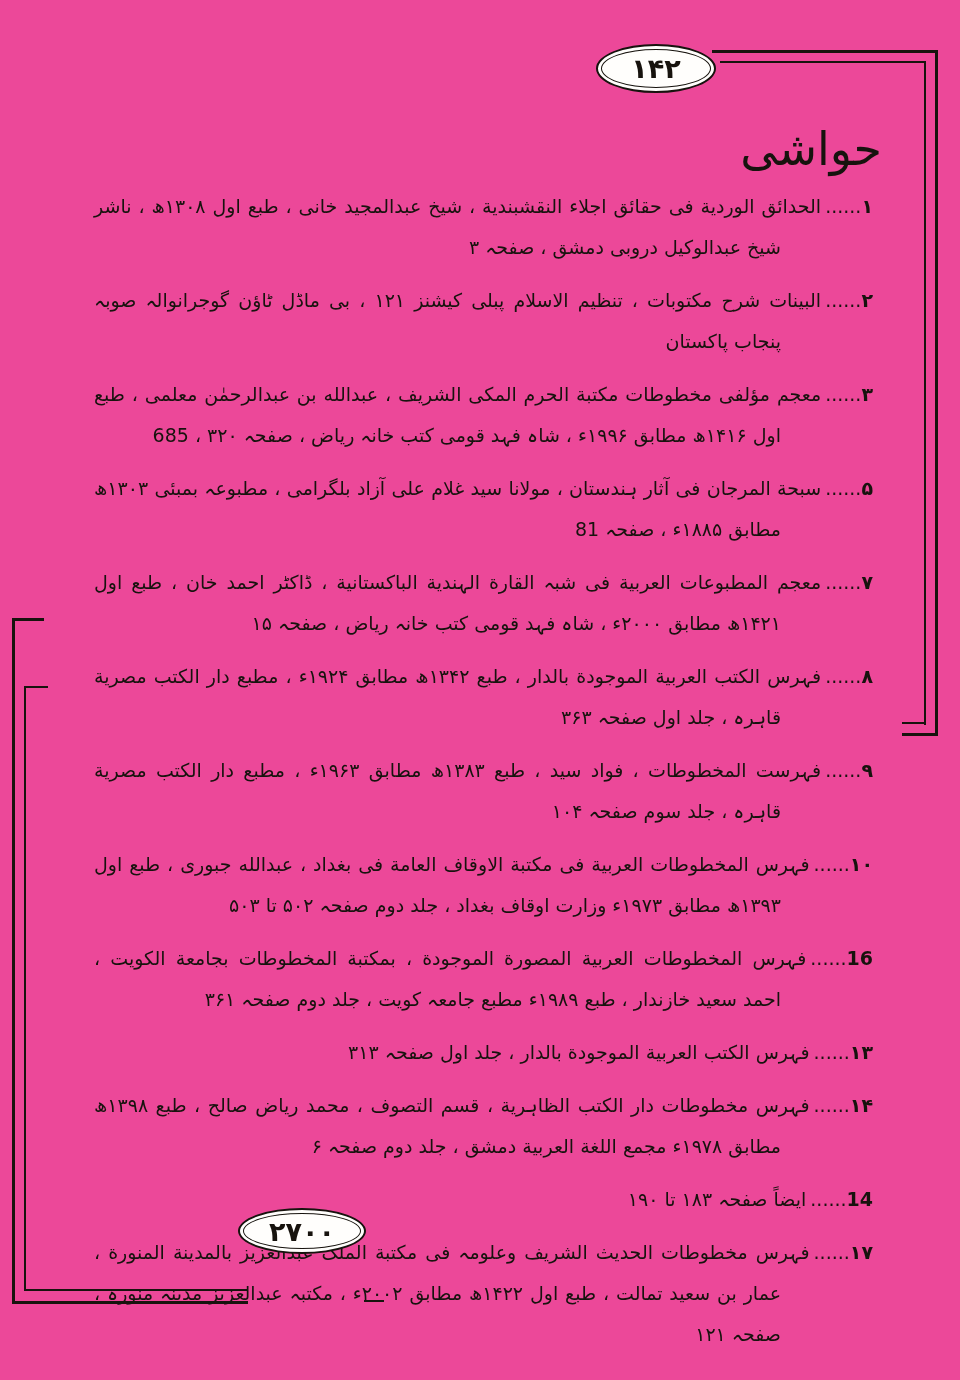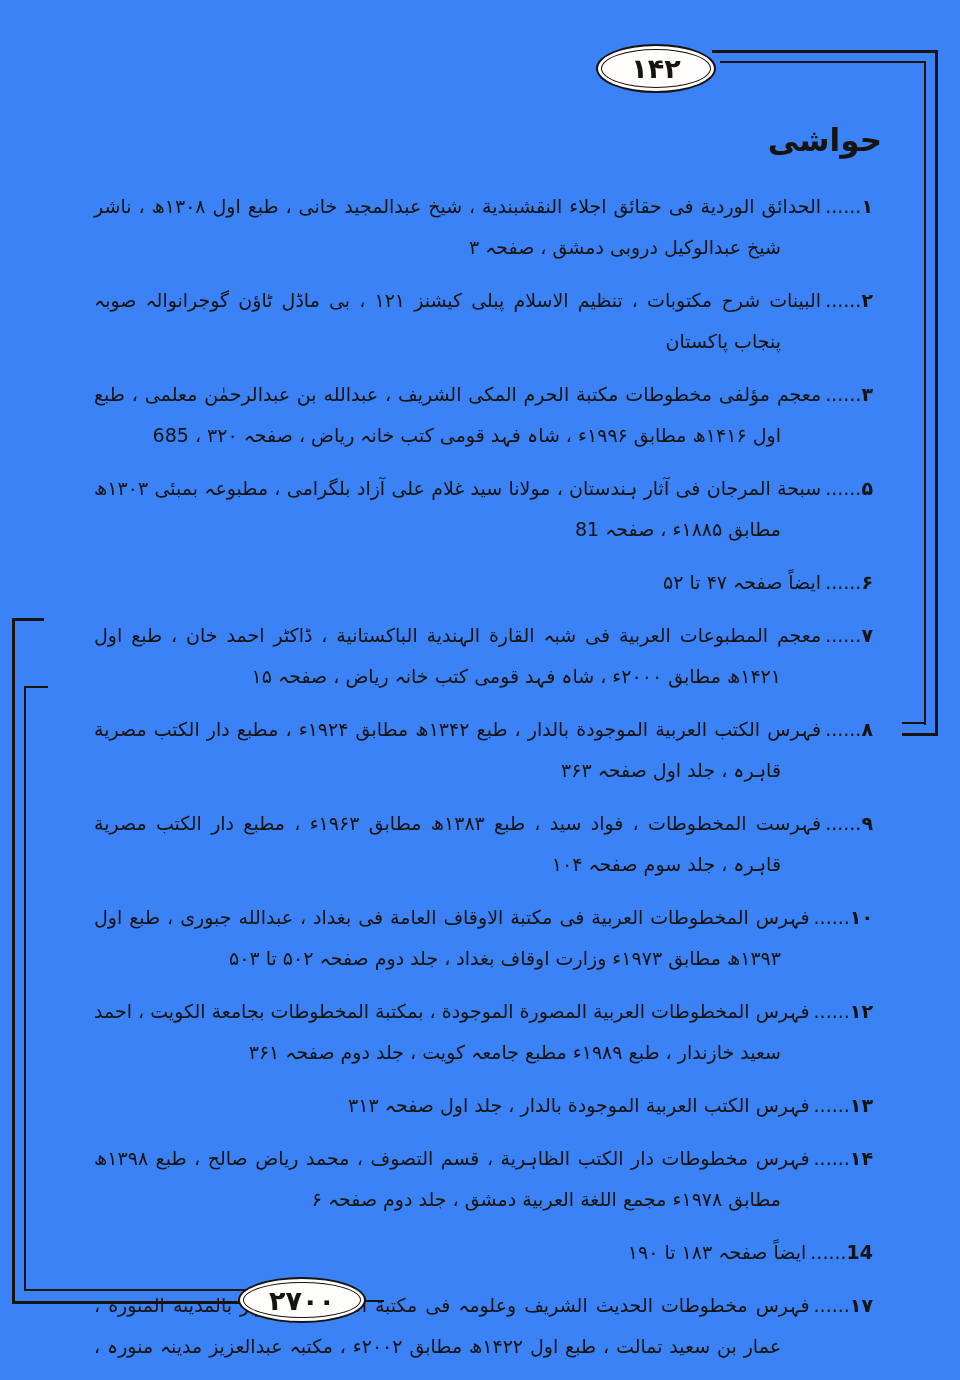--- a/index.html
+++ b/index.html
@@ -2,21 +2,21 @@
 <html lang="ur" dir="rtl"><head>
 <meta charset="utf-8">
 <style>
   * { margin:0; padding:0; box-sizing:border-box; }
   html,body { background:#ffffff; }
   body { font-family:"DejaVu Sans", sans-serif; }
 
   .page {
     position:relative;
     width:960px; height:1380px;
-    background:#3b82f6;
+    background:#ec4899;
     color:#17130e;
     overflow:hidden;
     direction:rtl;
   }
 
   
   .frame div { position:absolute; }
   .fr-right-outer { top:50px; right:22px; width:226px; height:686px;
                     border-top:3px solid #17130e; border-right:3px solid #17130e; }
   .fr-right-inner { top:61px; right:34px; width:206px; height:664px;
@@ -39,26 +39,26 @@
     border:2.5px solid #17130e; border-radius:50%;
   }
   .cartouche .inner {
     position:absolute; inset:3px;
     border:1.5px solid #17130e; border-radius:50%;
     display:flex; align-items:center; justify-content:center;
     font-size:27px; font-weight:bold;
     direction:ltr;
   }
   .top-cartouche { left:596px; top:44px; width:120px; height:49px; }
-  .bottom-cartouche { left:238px; top:1277px; width:128px; height:46px; }
+  .bottom-cartouche { left:238px; top:1208px; width:128px; height:46px; }
 
   
   .title {
     position:absolute; top:122px; right:78px;
-    font-size:31px; font-weight:bold;
+    font-size:46px; font-weight:normal;
     direction:rtl;
   }
 
   
   .entries {
     position:absolute; top:174px; right:75px; left:82px;
     direction:rtl; text-align:justify;
     font-size:19px; line-height:41px;
   }
   .entry {
@@ -93,25 +93,24 @@
     <div class="inner">۲۷۰۰</div>
   </div>
 
   <h1 class="title">حواشی</h1>
 
   <div class="entries" id="entries">
       <p class="entry"><span class="fn-num">۱</span><span class="fn-dots">......</span><span class="fn-text">الحدائق الوردیة فی حقائق اجلاء النقشبندیة ، شیخ عبدالمجید خانی ، طبع اول ۱۳۰۸ھ ، ناشر شیخ عبدالوکیل دروبی دمشق ، صفحہ ۳</span></p>
       <p class="entry"><span class="fn-num">۲</span><span class="fn-dots">......</span><span class="fn-text">البینات شرح مکتوبات ، تنظیم الاسلام پبلی کیشنز ۱۲۱ ، بی ماڈل ٹاؤن گوجرانوالہ صوبہ پنجاب پاکستان</span></p>
       <p class="entry"><span class="fn-num">۳</span><span class="fn-dots">......</span><span class="fn-text">معجم مؤلفی مخطوطات مکتبة الحرم المکی الشریف ، عبدالله بن عبدالرحمٰن معلمی ، طبع اول ۱۴۱۶ھ مطابق ۱۹۹۶ء ، شاہ فہد قومی کتب خانہ ریاض ، صفحہ ۳۲۰ ، 685</span></p>
       <p class="entry"><span class="fn-num">۵</span><span class="fn-dots">......</span><span class="fn-text">سبحة المرجان فی آثار ہندستان ، مولانا سید غلام علی آزاد بلگرامی ، مطبوعہ بمبئی ۱۳۰۳ھ مطابق ۱۸۸۵ء ، صفحہ 81</span></p>
-      <p class="entry"><span class="fn-num">۶</span><span class="fn-dots">......</span><span class="fn-text">ایضاً صفحہ ۴۷ تا ۵۲</span></p>
       <p class="entry"><span class="fn-num">۷</span><span class="fn-dots">......</span><span class="fn-text">معجم المطبوعات العربیة فی شبہ القارة الہندیة الباکستانیة ، ڈاکٹر احمد خان ، طبع اول ۱۴۲۱ھ مطابق ۲۰۰۰ء ، شاہ فہد قومی کتب خانہ ریاض ، صفحہ ۱۵</span></p>
       <p class="entry"><span class="fn-num">۸</span><span class="fn-dots">......</span><span class="fn-text">فہرس الکتب العربیة الموجودة بالدار ، طبع ۱۳۴۲ھ مطابق ۱۹۲۴ء ، مطبع دار الکتب مصریة قاہرہ ، جلد اول صفحہ ۳۶۳</span></p>
       <p class="entry"><span class="fn-num">۹</span><span class="fn-dots">......</span><span class="fn-text">فہرست المخطوطات ، فواد سید ، طبع ۱۳۸۳ھ مطابق ۱۹۶۳ء ، مطبع دار الکتب مصریة قاہرہ ، جلد سوم صفحہ ۱۰۴</span></p>
       <p class="entry"><span class="fn-num">۱۰</span><span class="fn-dots">......</span><span class="fn-text">فہرس المخطوطات العربیة فی مکتبة الاوقاف العامة فی بغداد ، عبدالله جبوری ، طبع اول ۱۳۹۳ھ مطابق ۱۹۷۳ء وزارت اوقاف بغداد ، جلد دوم صفحہ ۵۰۲ تا ۵۰۳</span></p>
-      <p class="entry"><span class="fn-num">۱۲</span><span class="fn-dots">......</span><span class="fn-text">فہرس المخطوطات العربیة المصورة الموجودة ، بمکتبة المخطوطات بجامعة الکویت ، احمد سعید خازندار ، طبع ۱۹۸۹ء مطبع جامعہ کویت ، جلد دوم صفحہ ۳۶۱</span></p>
+      <p class="entry"><span class="fn-num">16</span><span class="fn-dots">......</span><span class="fn-text">فہرس المخطوطات العربیة المصورة الموجودة ، بمکتبة المخطوطات بجامعة الکویت ، احمد سعید خازندار ، طبع ۱۹۸۹ء مطبع جامعہ کویت ، جلد دوم صفحہ ۳۶۱</span></p>
       <p class="entry"><span class="fn-num">۱۳</span><span class="fn-dots">......</span><span class="fn-text">فہرس الکتب العربیة الموجودة بالدار ، جلد اول صفحہ ۳۱۳</span></p>
       <p class="entry"><span class="fn-num">۱۴</span><span class="fn-dots">......</span><span class="fn-text">فہرس مخطوطات دار الکتب الظاہریة ، قسم التصوف ، محمد ریاض صالح ، طبع ۱۳۹۸ھ مطابق ۱۹۷۸ء مجمع اللغة العربیة دمشق ، جلد دوم صفحہ ۶</span></p>
       <p class="entry"><span class="fn-num">14</span><span class="fn-dots">......</span><span class="fn-text">ایضاً صفحہ ۱۸۳ تا ۱۹۰</span></p>
       <p class="entry"><span class="fn-num">۱۷</span><span class="fn-dots">......</span><span class="fn-text">فہرس مخطوطات الحدیث الشریف وعلومہ فی مکتبة الملک عبدالعزیز بالمدینة المنورة ، عمار بن سعید تمالت ، طبع اول ۱۴۲۲ھ مطابق ۲۰۰۲ء ، مکتبہ عبدالعزیز مدینہ منورہ ، صفحہ ۱۲۱</span></p>
     </div>
 
 </div>
 
 </body></html>

